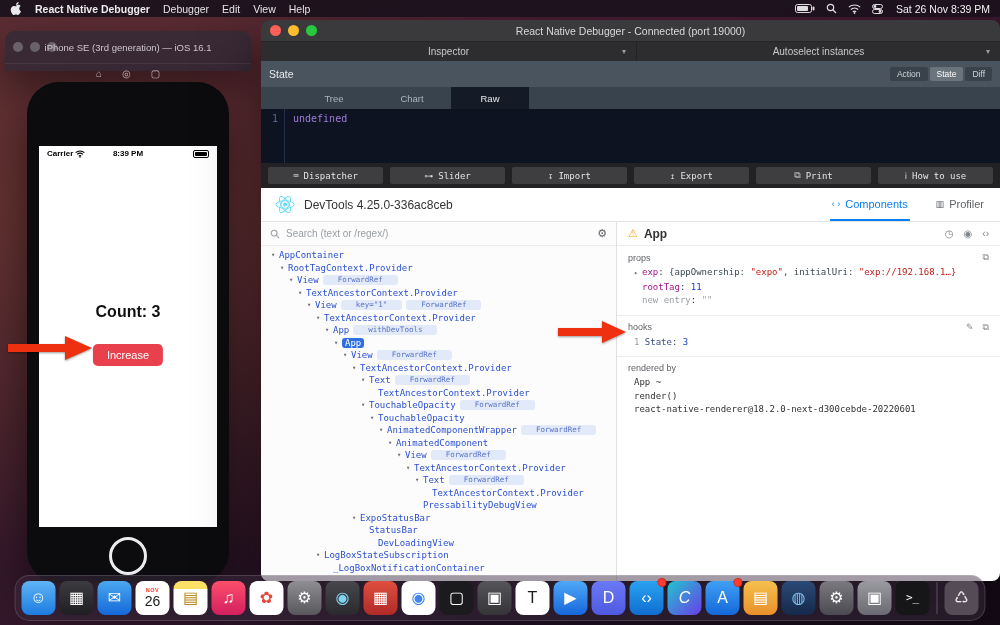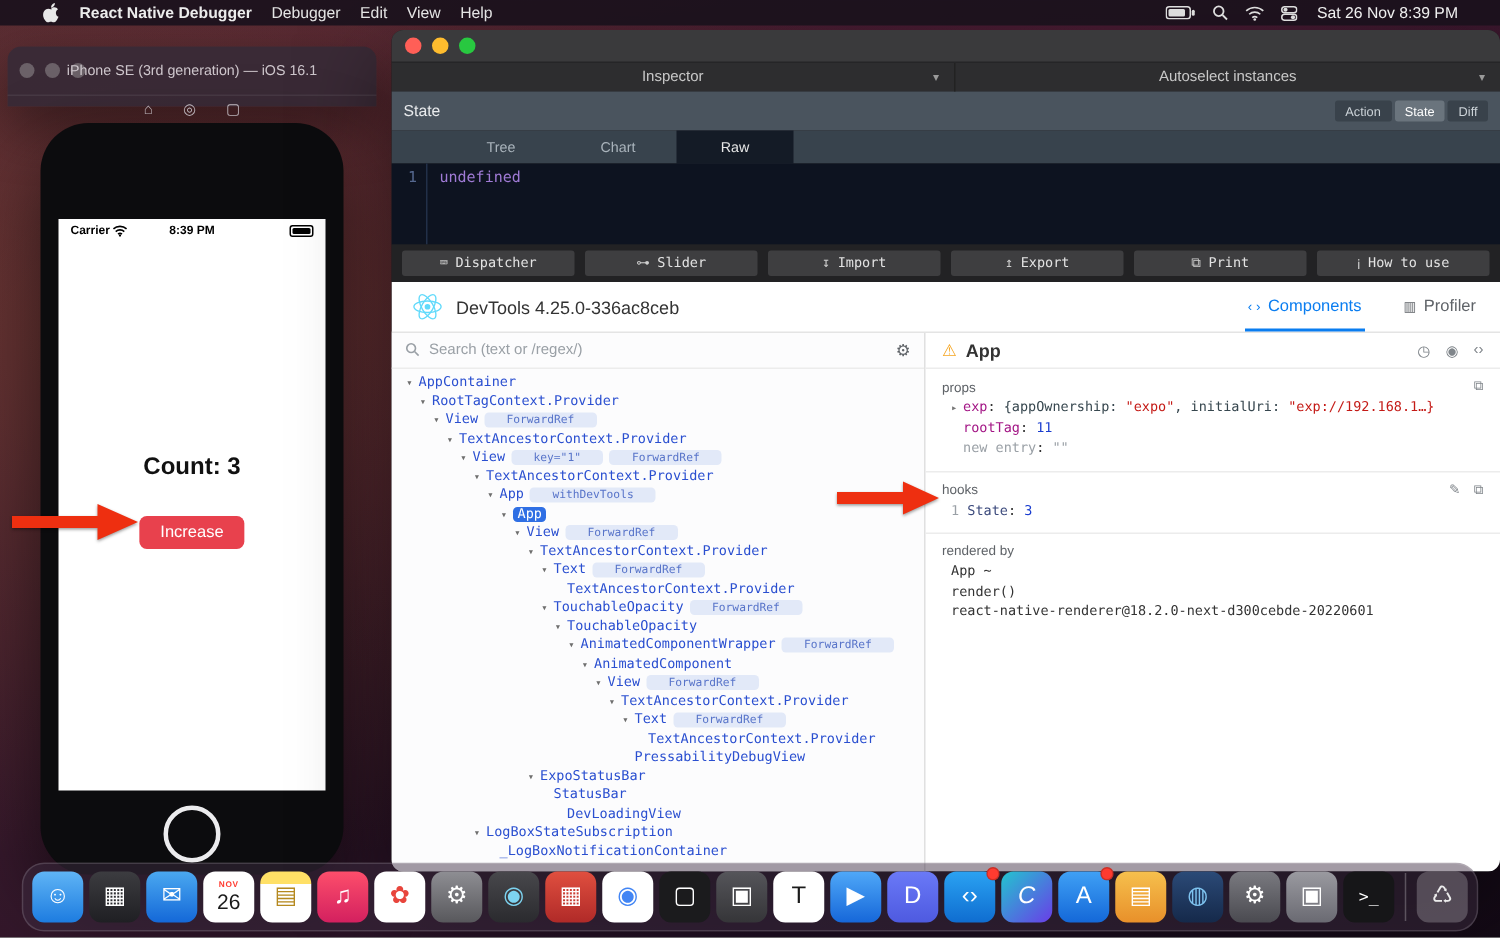--- a/index.html
+++ b/index.html
@@ -6,21 +6,21 @@
   html,body{width:1000px;height:625px;overflow:hidden;}
   body{font-family:"Liberation Sans",sans-serif;}
   #desktop{position:relative;width:1000px;height:625px;
     background:
       radial-gradient(900px 600px at 12% 35%, rgba(190,100,60,0.35), transparent 60%),
       radial-gradient(1200px 800px at 75% 10%, rgba(120,40,70,0.40), transparent 65%),
       linear-gradient(135deg,#4a2430 0%,#35182b 35%,#1f0f22 70%,#140a16 100%);}
 
   
   #menubar{position:absolute;top:0;left:0;right:0;height:17px;background:rgba(26,17,28,0.92);
-    display:flex;align-items:center;padding:0 28px;color:#ececec;font-size:10.5px;gap:13px;z-index:50;}
+    display:flex;align-items:center;padding:0 10px;color:#ececec;font-size:10.5px;gap:13px;z-index:50;}
   .apple{display:flex;align-items:center;}
   .mb-app{font-weight:bold;}
   #mb-menus{display:flex;gap:13px;}
   .mb-item{color:#e4e4e4;}
   #mb-status{margin-left:auto;display:flex;gap:11px;align-items:center;}
   #mb-status span{display:flex;align-items:center;}
   .mb-clock{font-size:10.5px;color:#f0f0f0;}
 
   
   #sim-window{position:absolute;left:5px;top:31px;width:246px;z-index:10;}
@@ -239,20 +239,21 @@
       </div>
       <div class="home-btn"></div>
     </div>
   </div>
 
   <div id="rnd-window">
     <div class="rnd-titlebar">
       <span class="tl red"></span>
       <span class="tl yellow"></span>
       <span class="tl green"></span>
+      <span class="rnd-title">React Native Debugger - Connected (port 19000)</span>
     </div>
     <div class="rnd-headers">
       <div class="rnd-header hdr-left">
         <span>Inspector</span>
         <span class="caret">▾</span>
       </div>
       <div class="rnd-header hdr-right">
         <span>Autoselect instances</span>
         <span class="caret">▾</span>
       </div>

